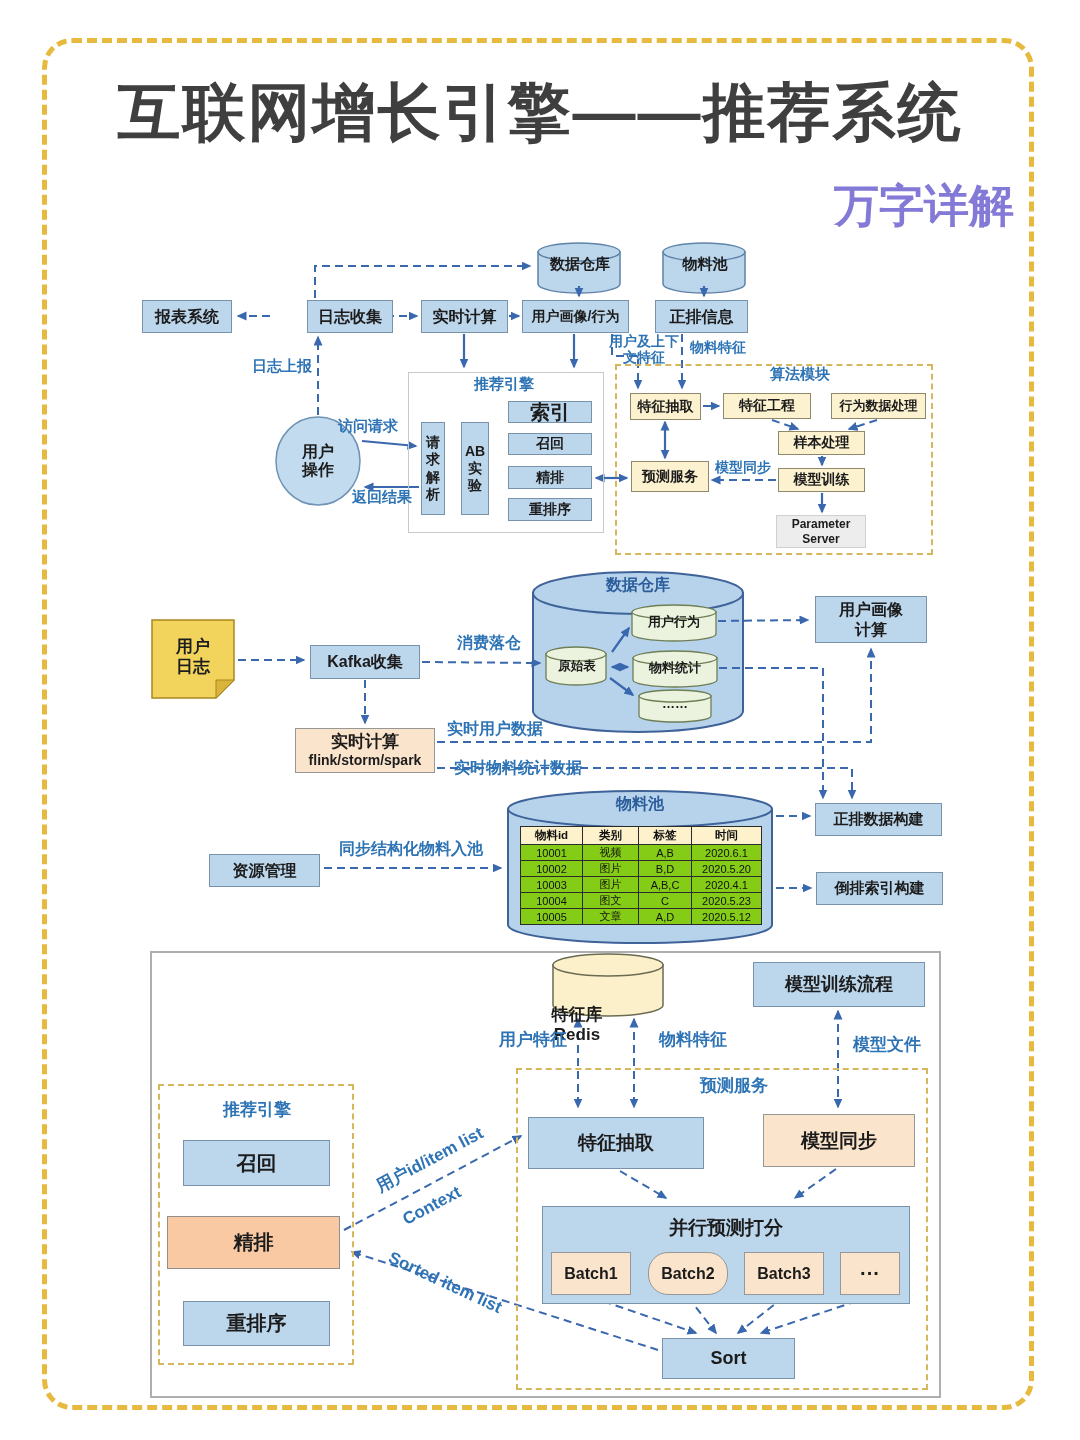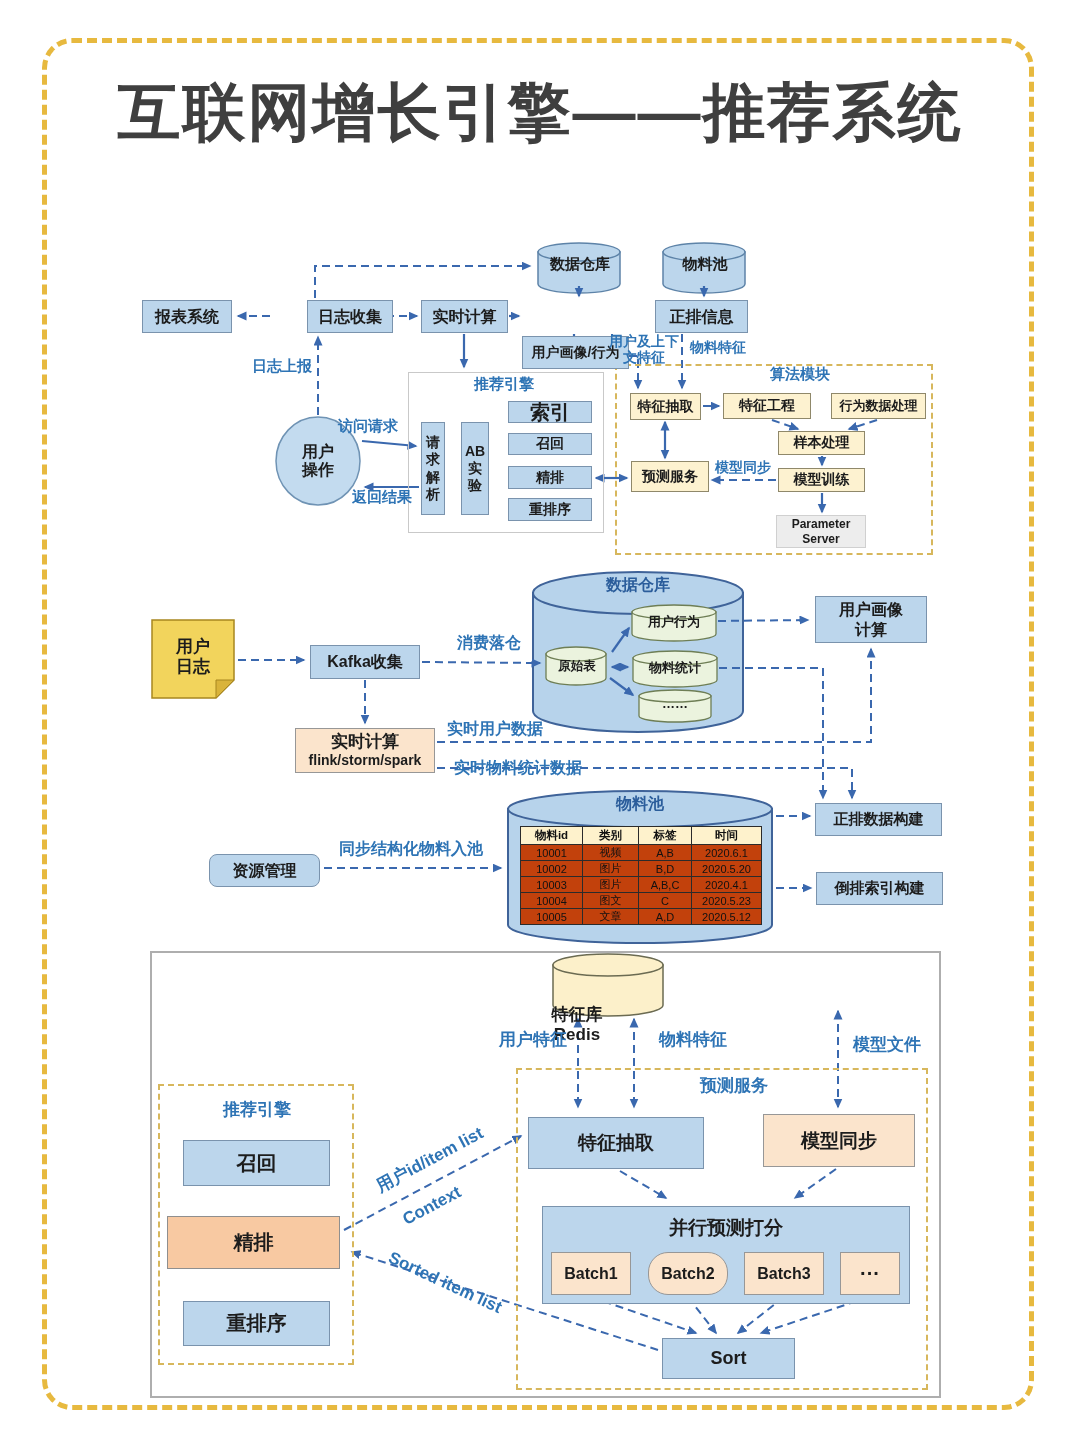--- a/index.html
+++ b/index.html
@@ -29,28 +29,29 @@
         line-height:1.15;font-size:15px;background:transparent;}
   .lbl.dark{color:#1c1c1c;}
   .rot{transform-origin:center center;}
   .dash{stroke:#3a68ae;stroke-width:2;fill:none;stroke-dasharray:8 5;}
   .sol{stroke:#3a68ae;stroke-width:2.2;fill:none;}
   table.pool{position:absolute;left:520px;top:826px;width:241px;border-collapse:collapse;
         z-index:4;table-layout:fixed;}
   table.pool th,table.pool td{border:1px solid #2b2b2b;text-align:center;padding:0;
         font-size:11px;height:15px;color:#111;font-weight:400;}
   table.pool th{background:#fef2cc;font-weight:700;height:17px;font-size:11.5px;}
-  table.pool td{background:#c2410c;}
+  table.pool td{background:#84cc16;}
 </style>
 </head>
 <body>
 
 <div class="page">
   <div class="pageborder"></div>
   <div class="title">互联网增长引擎——推荐系统</div>
+  <div class="subtitle">万字详解</div>
 
   <svg class="layer" width="1080" height="1440" viewBox="0 0 1080 1440">
     <defs>
       <marker id="mE" markerUnits="userSpaceOnUse" markerWidth="11" markerHeight="10" refX="8.5" refY="4.5" orient="auto">
         <path d="M0,0 L10,4.5 L0,9 Z" fill="#3a68ae"></path>
       </marker>
       <marker id="mS" markerUnits="userSpaceOnUse" markerWidth="11" markerHeight="10" refX="1.5" refY="4.5" orient="auto">
         <path d="M10,0 L0,4.5 L10,9 Z" fill="#3a68ae"></path>
       </marker>
     </defs>
@@ -158,21 +159,21 @@
   <div class="panel container" style="left:150px;top:951px;width:791px;height:447px;"></div>
   <div class="panel ydash" style="left:516px;top:1068px;width:412px;height:322px;"></div>
   <div class="panel ydash" style="left:158px;top:1084px;width:196px;height:281px;"></div>
 
   <div class="lbl dark" style="left:540px;top:253px;width:80px;height:22px;font-size:15px;">数据仓库</div>
   <div class="lbl dark" style="left:665px;top:253px;width:80px;height:22px;font-size:15px;">物料池</div>
 
   <div class="box" style="left:142px;top:300px;width:90px;height:33px;">报表系统</div>
   <div class="box" style="left:272px;top:300px;width:86px;height:33px;margin-left:35px;">日志收集</div>
   <div class="box" style="left:421px;top:300px;width:87px;height:33px;">实时计算</div>
-  <div class="box" style="left:522px;top:300px;width:107px;height:33px;font-size:14px;margin-top:36px;">用户画像/行为</div>
+  <div class="box" style="left:522px;top:300px;width:107px;height:33px;font-size:14px;">用户画像/行为</div>
   <div class="box" style="left:655px;top:300px;width:93px;height:33px;">正排信息</div>
 
   <div class="lbl" style="left:252px;top:357px;width:60px;height:17px;">日志上报</div>
   <div class="lbl" style="left:603px;top:331px;width:82px;height:36px;font-size:14px;">用户及上下
 文特征</div>
   <div class="lbl" style="left:687px;top:339px;width:62px;height:16px;font-size:14px;">物料特征</div>
   <div class="lbl" style="left:334px;top:417px;width:68px;height:17px;">访问请求</div>
   <div class="lbl" style="left:348px;top:488px;width:68px;height:17px;">返回结果</div>
   <div class="lbl dark" style="left:276px;top:435px;width:84px;height:52px;font-size:16px;">用户
 操作</div>
@@ -217,21 +218,21 @@
 
   <div class="box peach" style="left:295px;top:728px;width:140px;height:45px;">
     <div style="font-size:17px;">实时计算</div>
     <div style="font-size:14px;">flink/storm/spark</div>
   </div>
   <div class="lbl" style="left:441px;top:720px;width:108px;height:18px;font-size:16px;">实时用户数据</div>
   <div class="lbl" style="left:447px;top:759px;width:142px;height:18px;font-size:16px;">实时物料统计数据</div>
 
   <div class="box" style="left:815px;top:803px;width:127px;height:33px;font-size:15px;">正排数据构建</div>
   <div class="box" style="left:816px;top:872px;width:127px;height:33px;font-size:15px;">倒排索引构建</div>
-  <div class="box" style="left:209px;top:854px;width:111px;height:33px;border-radius:8px;">资源管理</div>
+  <div class="box" style="left:209px;top:854px;width:111px;height:33px;">资源管理</div>
   <div class="lbl" style="left:329px;top:840px;width:164px;height:18px;font-size:16px;">同步结构化物料入池</div>
 
   <div class="lbl" style="left:576px;top:794px;width:128px;height:20px;font-size:16px;color:#2b5d9b;">物料池</div>
   <table class="pool">
     <colgroup>
         <col style="width:62px">
         <col style="width:56px">
         <col style="width:53px">
         <col style="width:70px">
       </colgroup>
@@ -270,20 +271,21 @@
       <td>10005</td>
           <td>文章</td>
           <td>A,D</td>
           <td>2020.5.12</td>
     </tr>
   </tbody>
     </table>
 
   <div class="lbl dark" style="left:529px;top:961px;width:96px;height:48px;font-size:17px;margin-top:40px;">特征库
 Redis</div>
+  <div class="box" style="left:753px;top:962px;width:172px;height:45px;font-size:18px;">模型训练流程</div>
 
   <div class="lbl" style="left:490px;top:1029px;width:86px;height:21px;font-size:17px;">用户特征</div>
   <div class="lbl" style="left:650px;top:1029px;width:86px;height:21px;font-size:17px;">物料特征</div>
   <div class="lbl" style="left:844px;top:1034px;width:86px;height:21px;font-size:17px;">模型文件</div>
 
   <div class="lbl" style="left:688px;top:1075px;width:92px;height:21px;font-size:17px;">预测服务</div>
   <div class="lbl" style="left:212px;top:1099px;width:90px;height:22px;font-size:17px;">推荐引擎</div>
 
   <div class="box" style="left:183px;top:1140px;width:147px;height:46px;font-size:20px;">召回</div>
   <div class="box peachdark" style="left:167px;top:1216px;width:173px;height:53px;font-size:20px;">精排</div>

